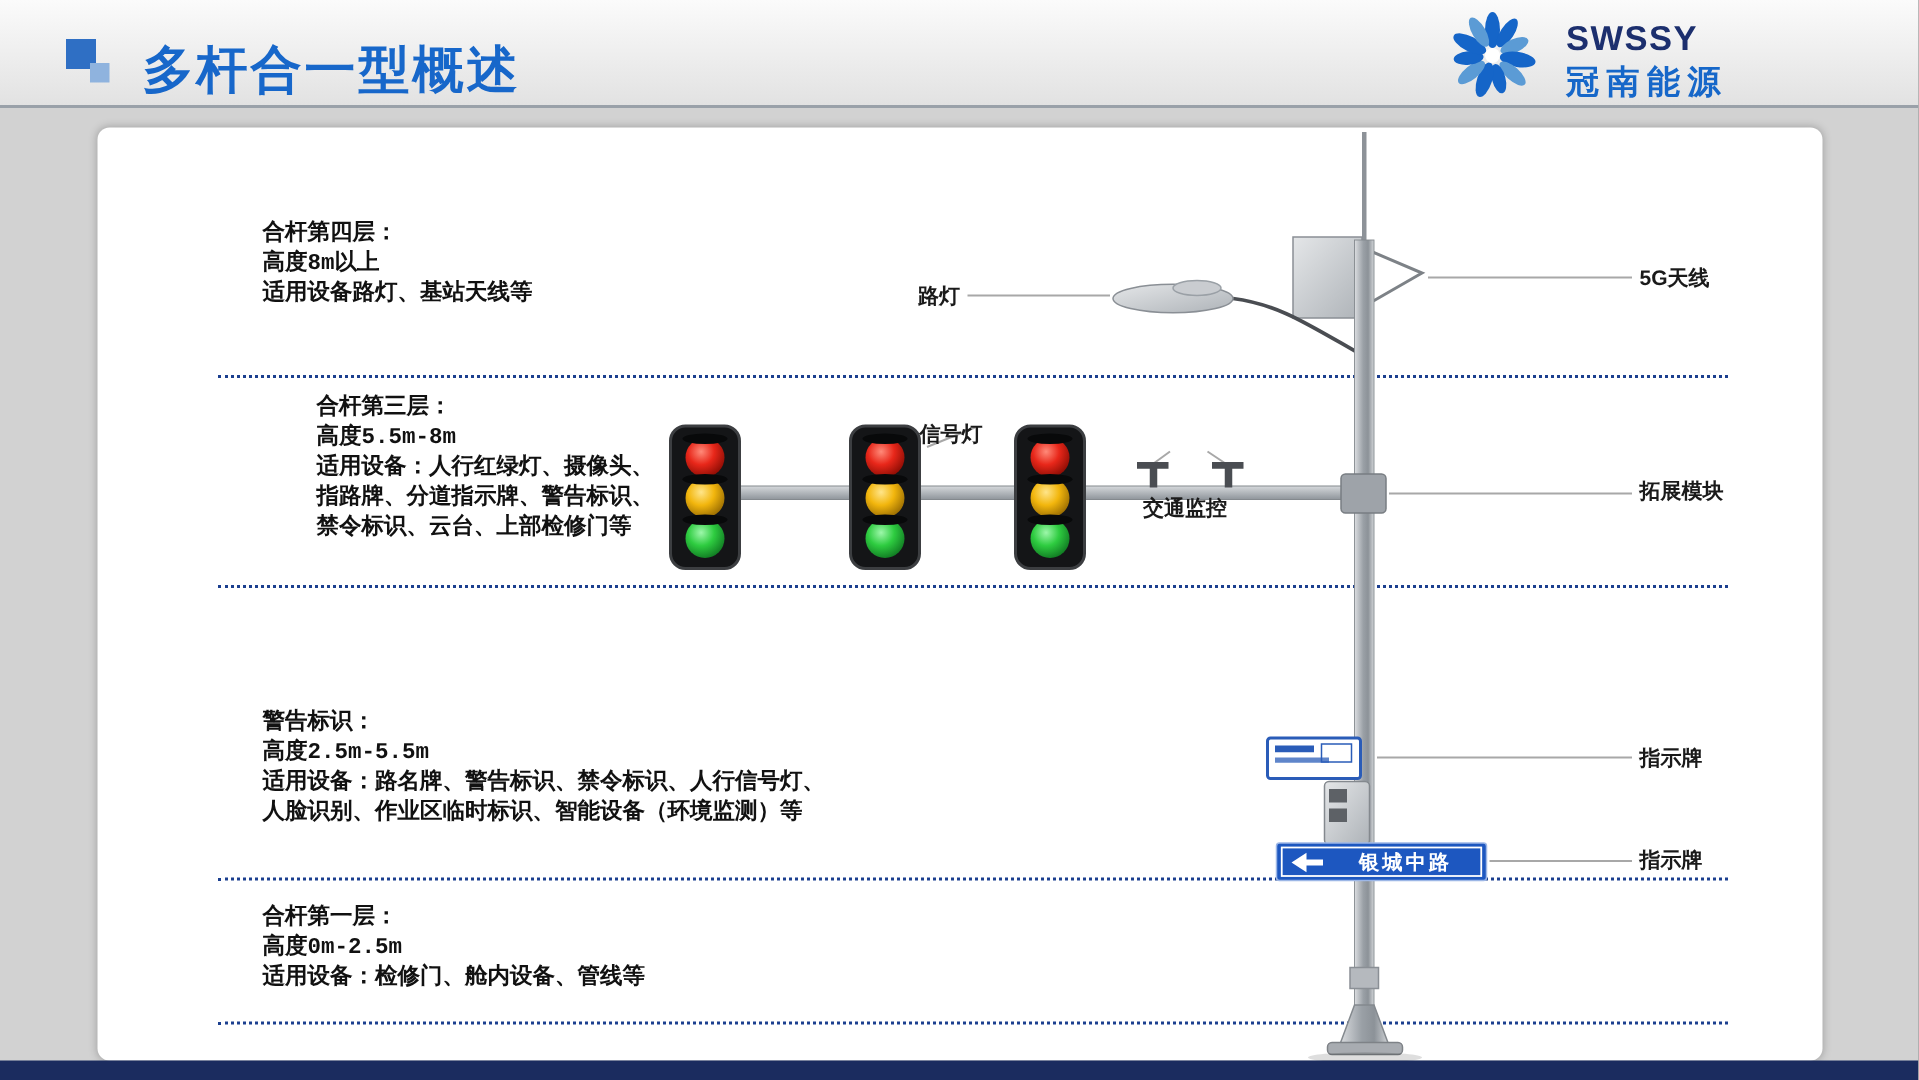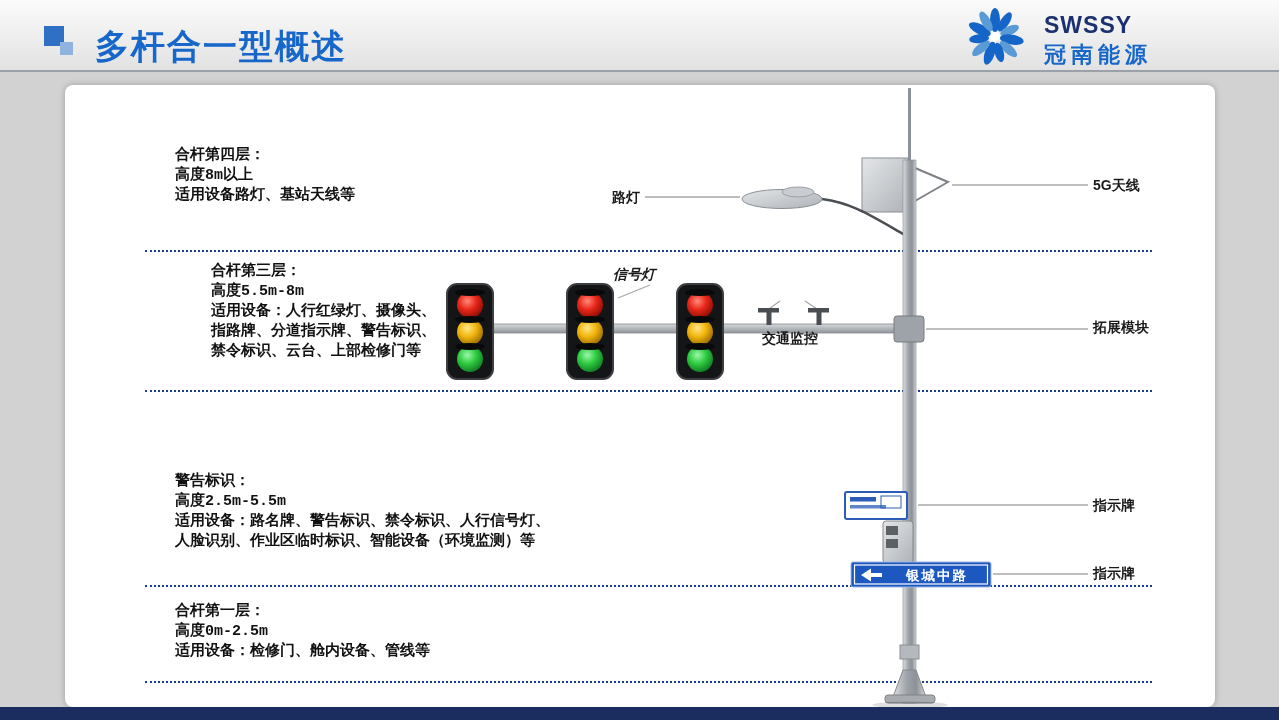--- a/index.html
+++ b/index.html
@@ -31,21 +31,21 @@
   }
   .bottom-bar{position:absolute;left:0;bottom:0;width:100%;height:13px;background:#1b2c5f;}
   
   .dotline{position:absolute;left:145px;width:1007px;height:0;border-top:2px dotted #1b3f8f;}
   .dot-a{top:250px;} .dot-b{top:390px;} .dot-c{top:585px;} .dot-d{top:681px;}
   .layer-block{position:absolute;left:175px;font-family:Liberation Mono, monospace;}
   .lb-title,.lb-line{font-size:15px;font-weight:700;line-height:20px;color:#111;white-space:nowrap;}
   .blk1{top:146px;} .blk2{top:262px;margin-left:36px;} .blk3{top:472px;} .blk4{top:602px;}
   .dlabel{position:absolute;font-size:14px;font-weight:600;color:#1a1a1a;white-space:nowrap;}
   .lab-lamp{left:612px;top:189px;}
-  .lab-signal{left:613px;top:266px;font-style:italic;}
+  .lab-signal{left:613px;top:281px;}
   .lab-monitor{left:762px;top:286px;margin-top:44px;}
   .lab-5g{left:1093px;top:177px;}
   .lab-module{left:1093px;top:319px;text-align:center;}
   .lab-sign1{left:1093px;top:497px;}
   .lab-sign2{left:1093px;top:565px;}
   .hardware-svg{position:absolute;left:400px;top:85px;}
 </style>
 </head>
 <body>
 

